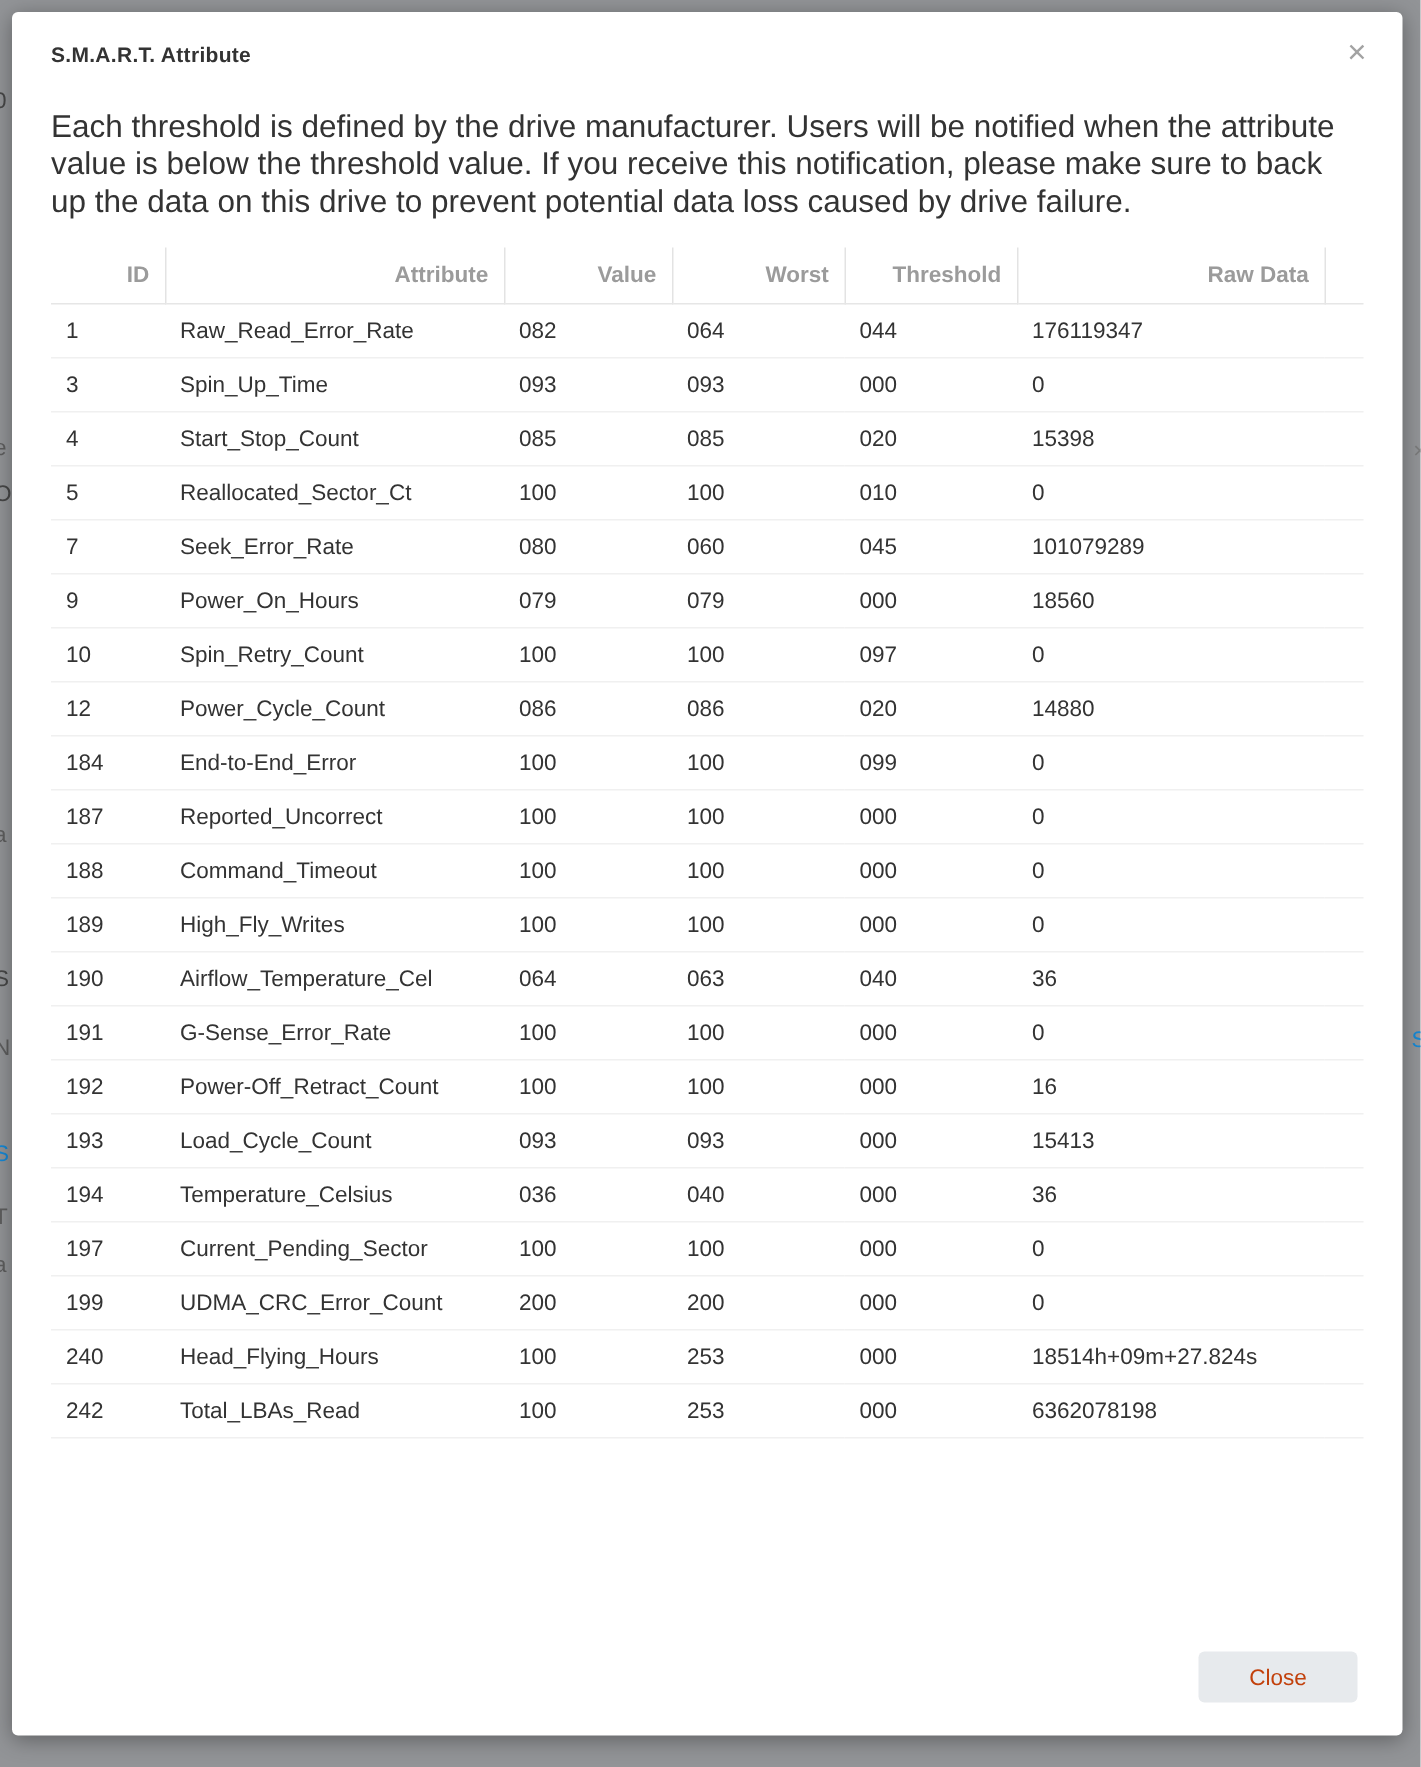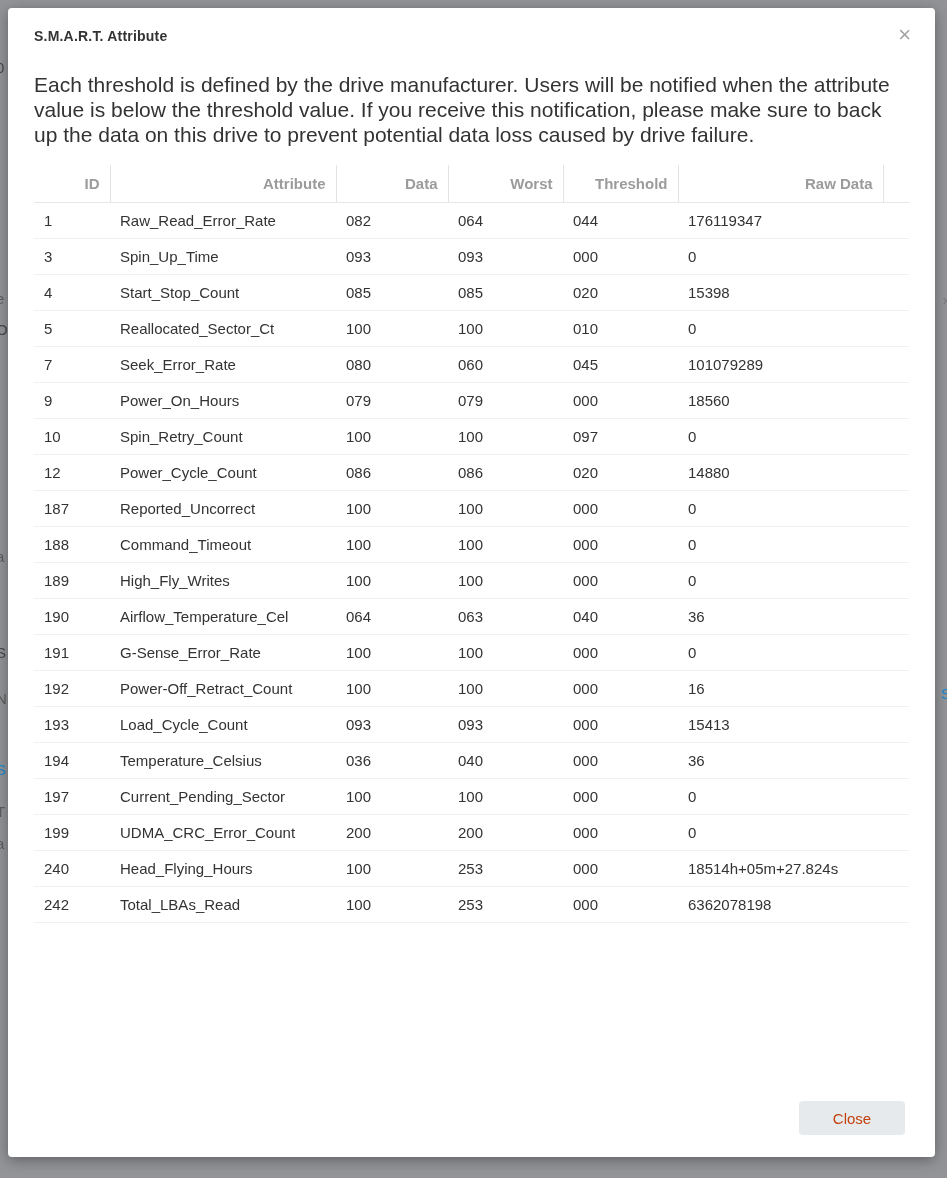--- a/index.html
+++ b/index.html
@@ -134,21 +134,21 @@
         <col style="width:112px">
         <col style="width:115px">
         <col style="width:115px">
         <col>
         <col style="width:26px">
       </colgroup>
       <thead>
         <tr>
           <th>ID</th>
           <th>Attribute</th>
-          <th>Data</th>
+          <th>Value</th>
           <th>Worst</th>
           <th>Threshold</th>
           <th>Raw Data</th>
           <th class="empty"></th>
         </tr>
       </thead>
       <tbody>
           <tr>
             <td>1</td>
             <td>Raw_Read_Error_Rate</td>
@@ -215,20 +215,29 @@
           <tr>
             <td>12</td>
             <td>Power_Cycle_Count</td>
             <td>086</td>
             <td>086</td>
             <td>020</td>
             <td>14880</td>
             <td></td>
           </tr>
           <tr>
+            <td>184</td>
+            <td>End-to-End_Error</td>
+            <td>100</td>
+            <td>100</td>
+            <td>099</td>
+            <td>0</td>
+            <td></td>
+          </tr>
+          <tr>
             <td>187</td>
             <td>Reported_Uncorrect</td>
             <td>100</td>
             <td>100</td>
             <td>000</td>
             <td>0</td>
             <td></td>
           </tr>
           <tr>
             <td>188</td>
@@ -310,21 +319,21 @@
             <td>000</td>
             <td>0</td>
             <td></td>
           </tr>
           <tr>
             <td>240</td>
             <td>Head_Flying_Hours</td>
             <td>100</td>
             <td>253</td>
             <td>000</td>
-            <td>18514h+05m+27.824s</td>
+            <td>18514h+09m+27.824s</td>
             <td></td>
           </tr>
           <tr>
             <td>242</td>
             <td>Total_LBAs_Read</td>
             <td>100</td>
             <td>253</td>
             <td>000</td>
             <td>6362078198</td>
             <td></td>

